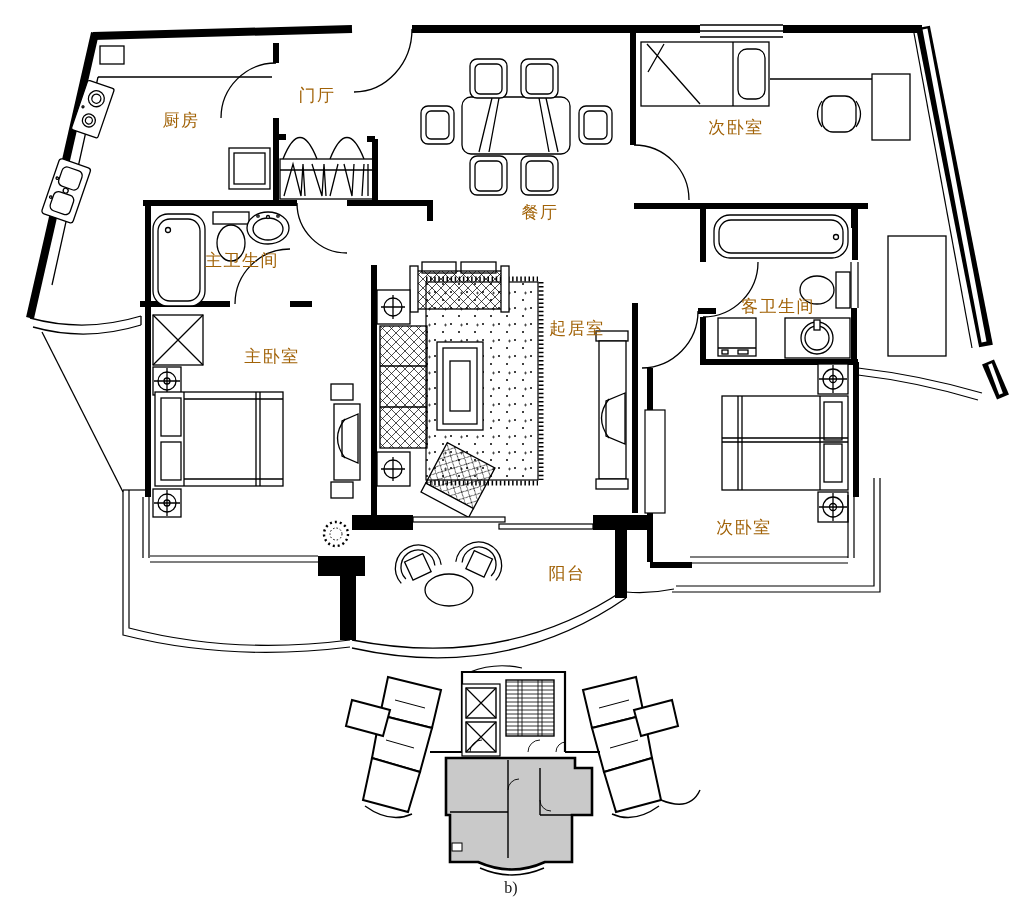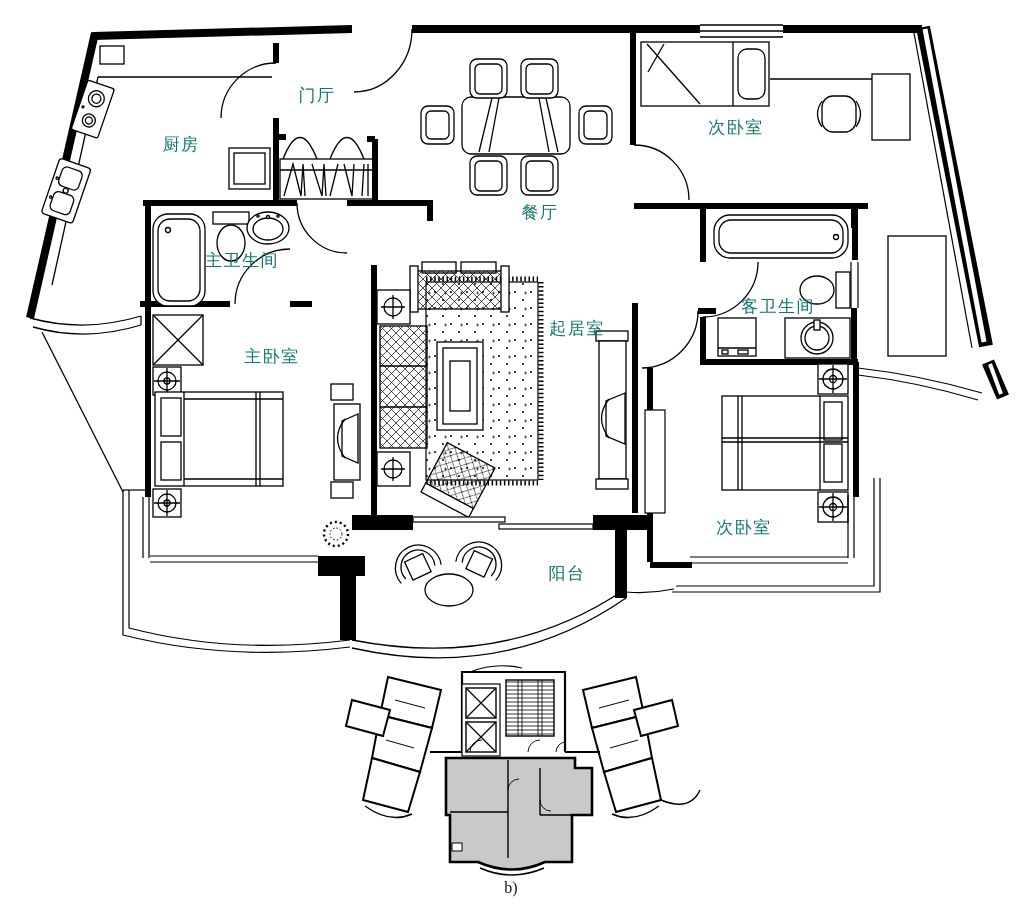--- a/index.html
+++ b/index.html
@@ -1,20 +1,20 @@
 <!DOCTYPE html>
 <html><head>
 <meta charset="utf-8">
 <style>
   html,body{margin:0;padding:0;background:#fff;}
   .stage{position:relative;width:1024px;height:916px;background:#fff;overflow:hidden;
          font-family:"Liberation Serif","DejaVu Serif",serif;}
   .stage svg{position:absolute;left:0;top:0;}
   .room-label{position:absolute;transform:translate(-50%,-50%);white-space:nowrap;
-              font-size:17px;letter-spacing:1.5px;color:#0f766e;}
+              font-size:17px;letter-spacing:1.5px;color:#a16207;}
   .caption{position:absolute;transform:translate(-50%,-50%);font-size:16px;color:#111;}
 </style>
 </head>
 <body>
 
 <div class="stage">
 
 <svg width="1024" height="916" viewBox="0 0 1024 916">
   <defs>
     <pattern id="xhatch" width="9" height="9" patternUnits="userSpaceOnUse">
@@ -402,21 +402,21 @@
     <g>
       <path d="M446,758 L575,758 L575,768 L592,768 L592,815 L572,815 L572,862 L545,862 Q512,877 478,862 L450,862 L450,815 L446,815 Z" fill="#c9c9c9" stroke="#000" stroke-width="2.6"></path>
       <path d="M508,760 V858 M450,812 H508 M540,768 V815 M540,815 H572" stroke="#000" stroke-width="1.4" fill="none"></path>
       <rect x="452" y="843" width="10" height="8" stroke="#000" stroke-width="1" fill="#fff"></rect>
       <path d="M508,790 A11,11 0 0 1 519,779 M540,800 A11,11 0 0 0 551,811" stroke="#000" stroke-width="0.9" fill="none"></path>
       <path d="M480,868 Q512,882 544,868" stroke="#000" stroke-width="1.4" fill="none"></path>
     </g>
   </g>
 </svg>
 
-<div class="room-label" style="left:181px;top:144px">厨房</div>
+<div class="room-label" style="left:181px;top:120px">厨房</div>
 <div class="room-label" style="left:317px;top:95px">门厅</div>
 <div class="room-label" style="left:540px;top:212px">餐厅</div>
 <div class="room-label" style="left:736px;top:127px">次卧室</div>
 <div class="room-label" style="left:242px;top:260px">主卫生间</div>
 <div class="room-label" style="left:272px;top:356px">主卧室</div>
 <div class="room-label" style="left:577px;top:328px">起居室</div>
 <div class="room-label" style="left:778px;top:306px">客卫生间</div>
 <div class="room-label" style="left:744px;top:527px">次卧室</div>
 <div class="room-label" style="left:567px;top:573px">阳台</div>
 

